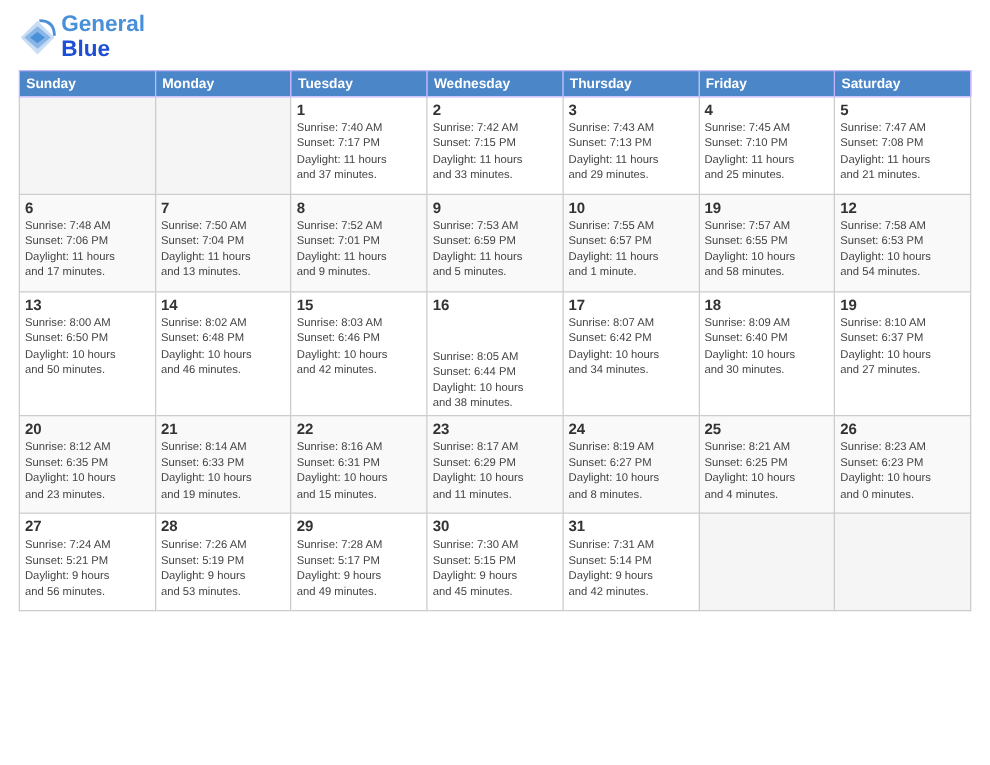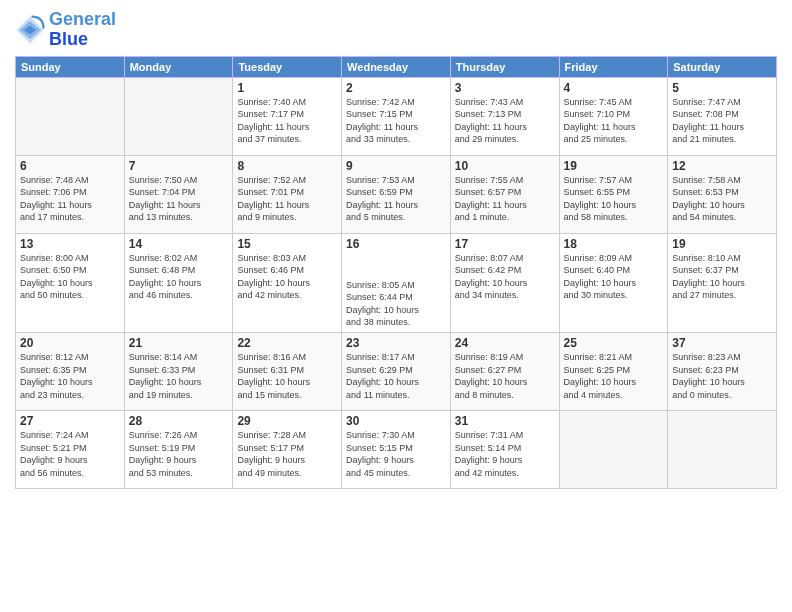--- a/index.html
+++ b/index.html
@@ -304,21 +304,21 @@
 and 8 minutes.</div>
           </td>
           <td>
             <span class="day-number">25</span>
             <div class="day-info" style="white-space: pre-line;">Sunrise: 8:21 AM
 Sunset: 6:25 PM
 Daylight: 10 hours
 and 4 minutes.</div>
           </td>
           <td>
-            <span class="day-number">37</span>
+            <span class="day-number">26</span>
             <div class="day-info" style="white-space: pre-line;">Sunrise: 8:23 AM
 Sunset: 6:23 PM
 Daylight: 10 hours
 and 0 minutes.</div>
           </td>
         </tr>
         <tr>
           <td>
             <span class="day-number">27</span>
             <div class="day-info" style="white-space: pre-line;">Sunrise: 7:24 AM

